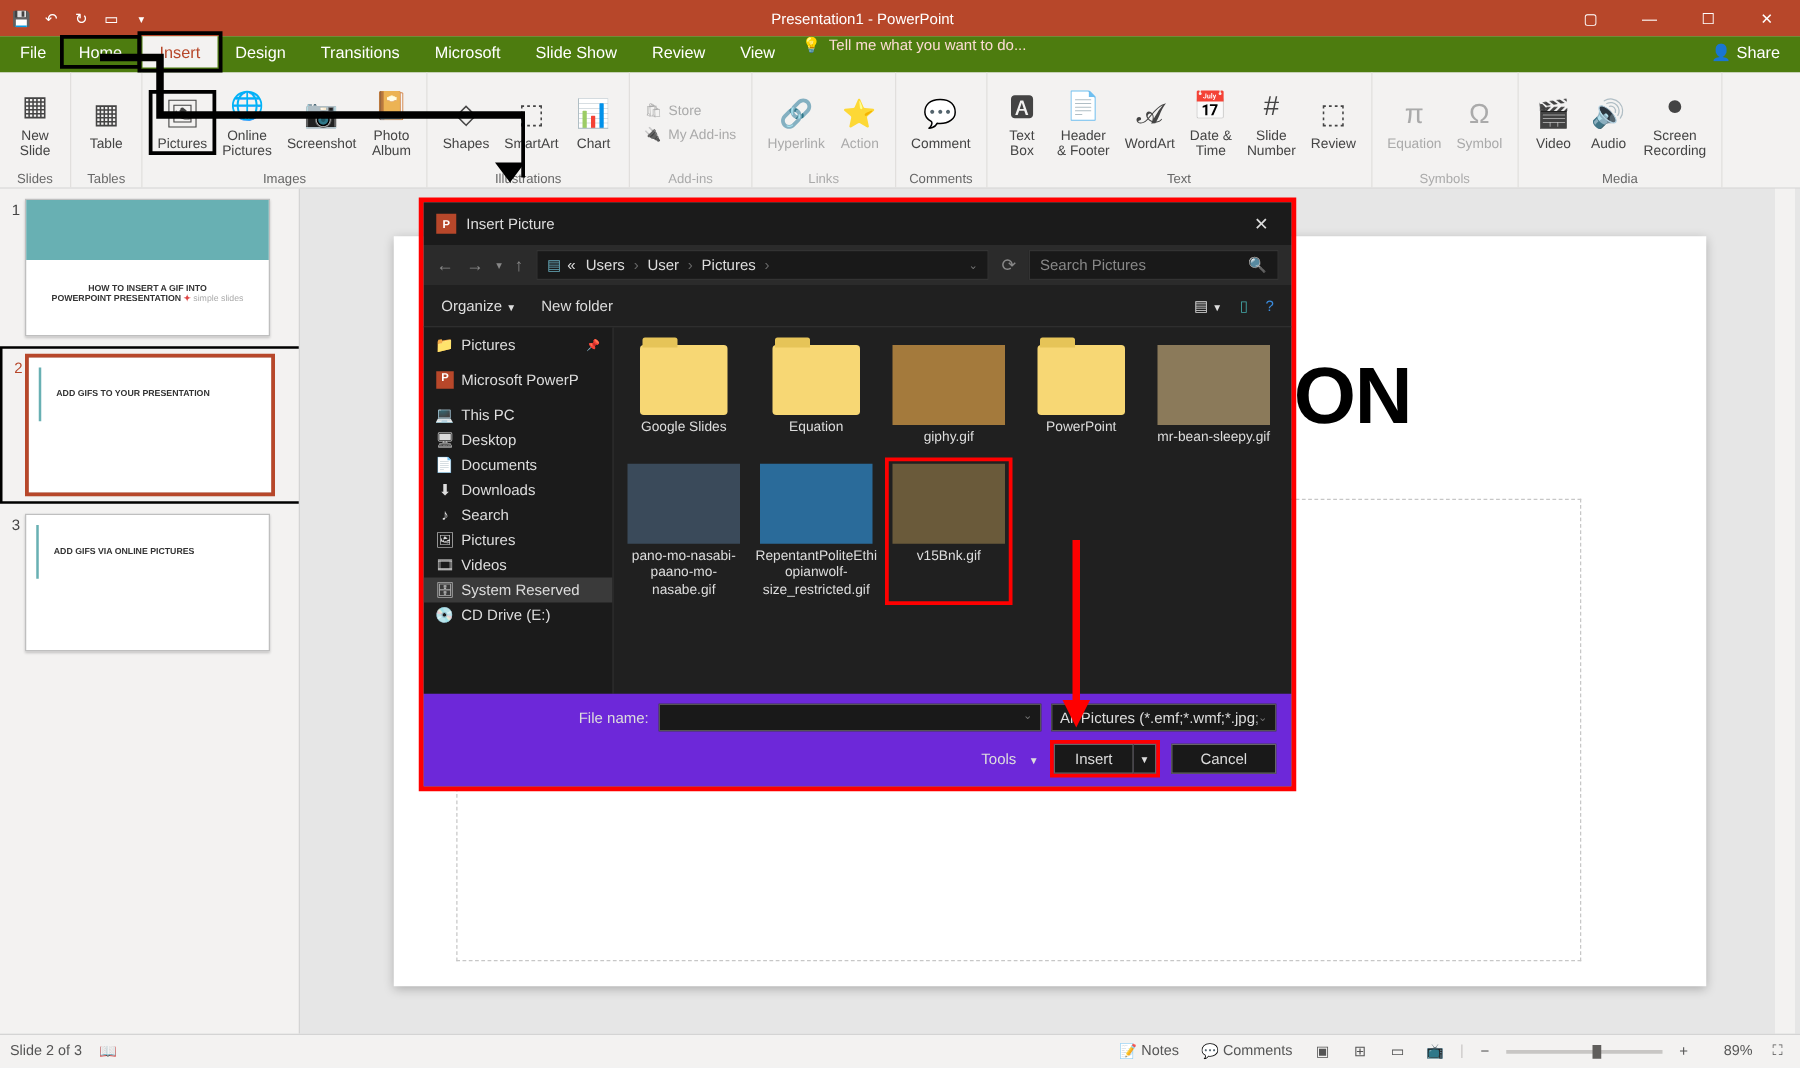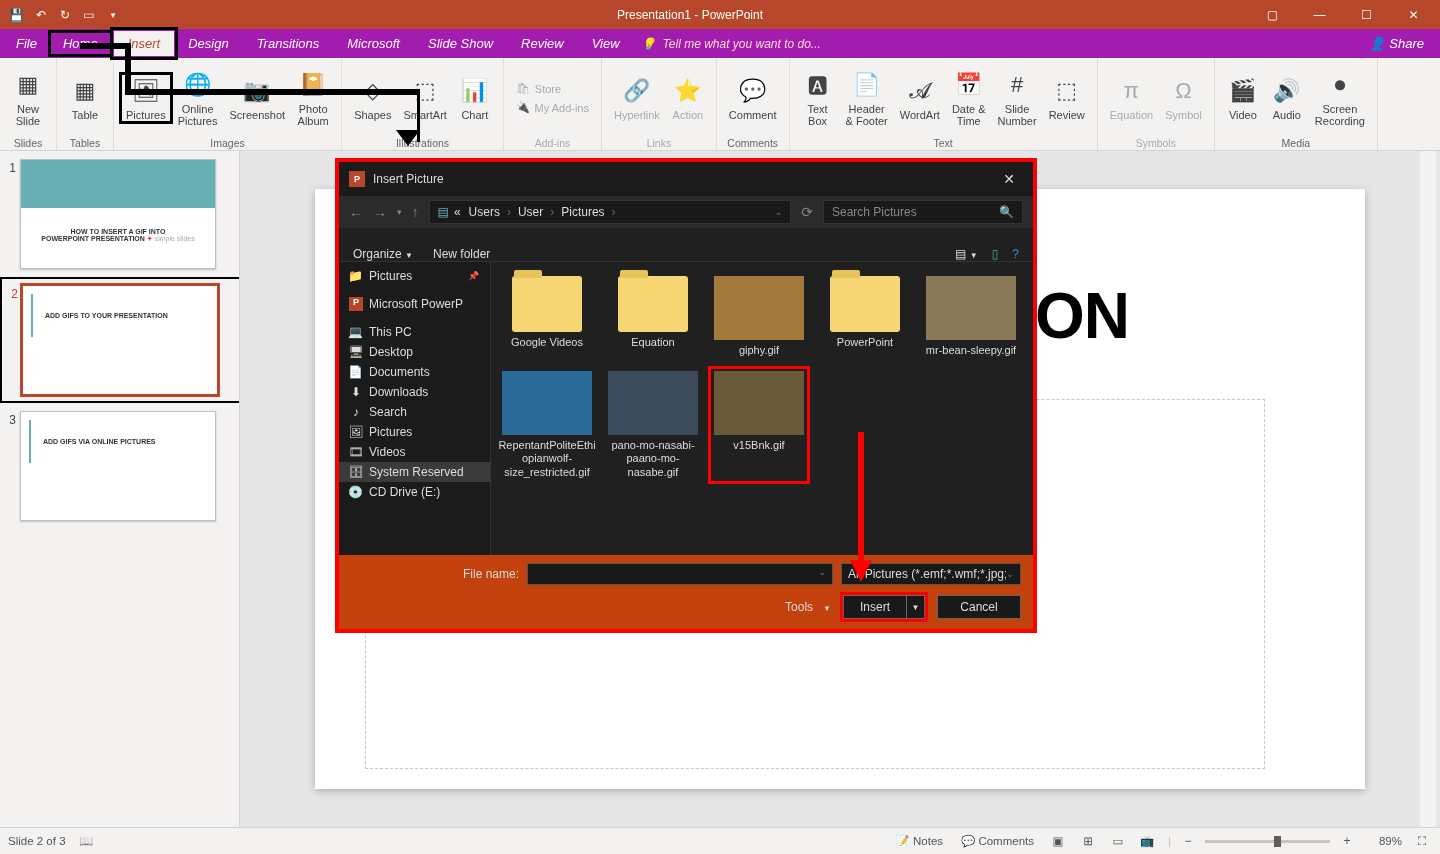--- a/index.html
+++ b/index.html
@@ -7,21 +7,21 @@
 
 
 .titlebar { height: 29px; background: #b7472a; display: flex; align-items: center; color: #fff; font-size: 12px; }
 .qat { display: flex; align-items: center; gap: 6px; padding: 0 8px; }
 .qat-icon { width: 18px; height: 18px; display: flex; align-items: center; justify-content: center; cursor: pointer; }
 .title-center { flex: 1; text-align: center; }
 .win-ctrl { display: flex; gap: 2px; padding-right: 4px; }
 .win-btn { width: 45px; height: 29px; display: flex; align-items: center; justify-content: center; cursor: pointer; }
 
 
-.tabrow { height: 29px; background: #a21caf; display: flex; align-items: center; color: #fff; font-size: 13px; padding: 0 6px; font-style: italic; }
+.tabrow { height: 29px; background: #4d7c0f; display: flex; align-items: flex-start; color: #fff; font-size: 13px; padding: 0 6px; }
 .file-tab { padding: 5px 10px; cursor: pointer; }
 .tab { padding: 5px 14px; cursor: pointer; position: relative; }
 .tab.active { background: #f3f2f1; color: #b7472a; }
 .tab.home-emph { outline: 3px solid #000; outline-offset: -2px; margin: 0 2px; }
 .tellme { margin-left: 8px; display: flex; align-items: center; gap: 6px; font-size: 12px; color: #fcdcd3; }
 .share { margin-left: auto; padding: 5px 10px; display: flex; align-items: center; gap: 4px; cursor: pointer; }
 
 
 .ribbon { height: 93px; background: #f3f2f1; border-bottom: 1px solid #d4d4d4; display: flex; font-size: 11px; color: #444; }
 .rgroup { display: flex; flex-direction: column; align-items: center; padding: 3px 6px 1px; border-right: 1px solid #e1dfdd; }
@@ -63,36 +63,36 @@
 .dlg { position: absolute; left: 339px; top: 162px; width: 694px; height: 467px; background: #202020; color: #ddd; font-size: 12px; z-index: 100; display: flex; flex-direction: column; }
 .dlg-title { height: 34px; display: flex; align-items: center; padding: 0 10px; background: #1b1b1b; }
 .dlg-title-icon { width: 16px; height: 16px; background: #b7472a; color: #fff; display: flex; align-items: center; justify-content: center; font-size: 9px; font-weight: bold; margin-right: 8px; }
 .dlg-close { margin-left: auto; font-size: 14px; cursor: pointer; padding: 4px 8px; }
 .dlg-nav { height: 32px; display: flex; align-items: center; padding: 0 10px; gap: 10px; background: #2b2b2b; }
 .dlg-navbtn { color: #888; font-size: 14px; cursor: pointer; }
 .dlg-crumb { display: flex; align-items: center; gap: 2px; flex: 1; background: #191919; height: 24px; padding: 0 8px; border: 1px solid #333; }
 .crumb { cursor: pointer; padding: 0 3px; }
 .crumb-sep { color: #666; padding: 0 2px; }
 .dlg-search { width: 200px; height: 24px; background: #191919; border: 1px solid #333; display: flex; align-items: center; padding: 0 8px; color: #888; }
-.dlg-toolbar { height: 34px; display: flex; align-items: flex-end; padding: 0 14px; gap: 20px; background: #202020; border-bottom: 1px solid #333; }
+.dlg-toolbar { height: 34px; display: flex; align-items: center; padding: 0 14px; gap: 20px; background: #202020; border-bottom: 1px solid #333; }
 .dlg-tb-btn { cursor: pointer; }
 .dlg-tb-right { margin-left: auto; display: flex; gap: 14px; align-items: center; }
 .dlg-body { flex: 1; display: flex; }
 .dlg-tree { width: 152px; background: #1b1b1b; border-right: 1px solid #333; padding: 4px 0; overflow: hidden; }
 .tree-item { display: flex; align-items: center; gap: 6px; padding: 3px 10px; cursor: pointer; white-space: nowrap; }
 .tree-item.sel { background: #3a3a3a; }
 .tree-icon { width: 14px; display: inline-flex; justify-content: center; }
 .dlg-files { flex: 1; padding: 10px 6px; display: flex; flex-wrap: wrap; align-content: flex-start; gap: 6px 6px; background: #202020; }
 .file { width: 100px; display: flex; flex-direction: column; align-items: center; cursor: pointer; padding: 4px 0; }
 .file.sel { outline: 3px solid #ff0000; outline-offset: -2px; }
 .file-thumb { width: 90px; height: 64px; background: #333; display: flex; align-items: center; justify-content: center; }
 .folder-thumb { width: 70px; height: 56px; background: #f7d774; border-radius: 3px; position: relative; }
 .folder-thumb::before { content: ""; position: absolute; left: 2px; top: -6px; width: 28px; height: 8px; background: #e6c458; border-radius: 2px 2px 0 0; }
 .file-name { text-align: center; font-size: 11px; margin-top: 4px; line-height: 1.2; max-width: 98px; word-break: break-word; }
-.dlg-bottom { padding: 8px 12px 10px; background: #c2410c; display: flex; flex-direction: column; gap: 10px; }
+.dlg-bottom { padding: 8px 12px 10px; background: #6d28d9; display: flex; flex-direction: column; gap: 10px; }
 .fn-row { display: flex; align-items: center; gap: 8px; }
 .fn-label { text-align: right; width: 168px; }
 .fn-input { flex: 1; height: 22px; background: #191919; border: 1px solid #555; }
 .fn-filter { width: 180px; height: 22px; background: #191919; border: 1px solid #555; display: flex; align-items: center; padding: 0 6px; justify-content: space-between; }
 .dlg-actions { display: flex; justify-content: flex-end; align-items: center; gap: 12px; }
 .tools-dd { cursor: pointer; }
 .dlg-btn { height: 24px; min-width: 84px; background: #191919; border: 1px solid #666; color: #ddd; display: flex; align-items: center; justify-content: center; cursor: pointer; }
 .insert-btn-wrap { display: flex; outline: 3px solid #ff0000; }
 .insert-btn { height: 24px; width: 64px; background: #191919; border: 1px solid #666; color: #ddd; display: flex; align-items: center; justify-content: center; cursor: pointer; }
 .insert-dd { height: 24px; width: 18px; background: #191919; border: 1px solid #666; border-left: none; color: #ddd; display: flex; align-items: center; justify-content: center; cursor: pointer; font-size: 8px; }
@@ -427,45 +427,45 @@
           <span>System Reserved</span>
         </div>
         <div class="tree-item">
           <span class="tree-icon">💿</span>
           <span>CD Drive (E:)</span>
         </div>
       </div>
     <div class="dlg-files" id="dlg-files">
         <div class="file">
           <div class="folder-thumb"></div>
-          <div class="file-name">Google Videos</div>
+          <div class="file-name">Google Slides</div>
         </div>
         <div class="file">
           <div class="folder-thumb"></div>
           <div class="file-name">Equation</div>
         </div>
         <div class="file">
           <div class="file-thumb" style="background: rgb(164, 122, 60);"></div>
           <div class="file-name">giphy.gif</div>
         </div>
         <div class="file">
           <div class="folder-thumb"></div>
           <div class="file-name">PowerPoint</div>
         </div>
         <div class="file">
           <div class="file-thumb" style="background: rgb(139, 122, 90);"></div>
           <div class="file-name">mr-bean-sleepy.gif</div>
         </div>
         <div class="file">
+          <div class="file-thumb" style="background: rgb(58, 74, 90);"></div>
+          <div class="file-name">pano-mo-nasabi-paano-mo-nasabe.gif</div>
+        </div>
+        <div class="file">
           <div class="file-thumb" style="background: rgb(42, 107, 154);"></div>
           <div class="file-name">RepentantPoliteEthiopianwolf-size_restricted.gif</div>
-        </div>
-        <div class="file">
-          <div class="file-thumb" style="background: rgb(58, 74, 90);"></div>
-          <div class="file-name">pano-mo-nasabi-paano-mo-nasabe.gif</div>
         </div>
         <div class="file sel">
           <div class="file-thumb" style="background: rgb(106, 90, 58);"></div>
           <div class="file-name">v15Bnk.gif</div>
         </div>
       </div>
   </div>
   <div class="dlg-bottom">
     <div class="fn-row">
       <div class="fn-label">File name:</div>

